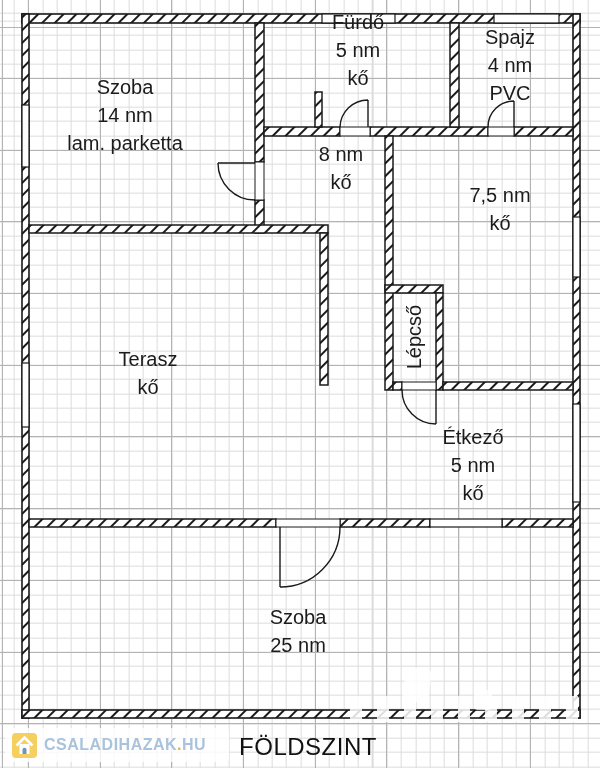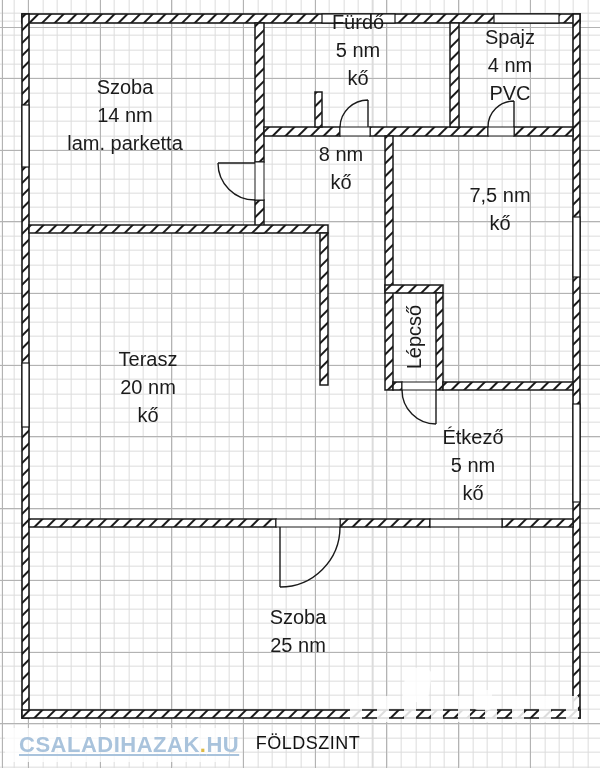--- a/index.html
+++ b/index.html
@@ -24,29 +24,29 @@
     position:absolute;transform:translateX(-50%);
     text-align:center;color:#1b1b1b;
     font-size:20px;line-height:28px;white-space:nowrap;
   }
   .room-label.vertical{
     transform:translate(-50%,-50%) rotate(-90deg);
     transform-origin:center;
   }
   .plan-title{
     position:absolute;transform:translateX(-50%);
-    color:#111;font-size:18px;letter-spacing:.5px;white-space:nowrap;
+    color:#111;font-size:24px;letter-spacing:.5px;white-space:nowrap;
   }
   .logo-strip{
     position:absolute;left:5px;top:728px;width:224px;height:34px;
     background:rgba(255,255,255,.78);border-radius:3px;
     display:flex;align-items:center;gap:7px;padding-left:7px;box-sizing:border-box;
   }
   .logo-text{
-    font-weight:bold;font-size:22px;letter-spacing:.5px;color:#a9c3dc;line-height:1;text-decoration:underline;
+    font-weight:bold;font-size:16px;letter-spacing:.5px;color:#a9c3dc;line-height:1;
   }
   .logo-text .dot{color:#ddba45;}
   .wm-dashes{
     position:absolute;left:335px;top:696px;width:244px;height:26px;
     background:repeating-linear-gradient(90deg,rgba(255,255,255,0) 0 15px,rgba(255,255,255,.85) 15px 27px);
     pointer-events:none;
   }
   .wm-blob1{
     position:absolute;left:404px;top:668px;width:26px;height:34px;
     background:rgba(255,255,255,.8);border-radius:5px;transform:rotate(8deg);
@@ -148,21 +148,20 @@
     <div>kő</div>
   </div>
 
   <div class="room-label" style="left:500px;top:181px">
     <div>7,5 nm</div>
     <div>kő</div>
   </div>
 
   <div class="room-label" style="left:148px;top:345px">
     <div>Terasz</div>
-    <div>20 nm</div>
     <div>kő</div>
   </div>
 
   <div class="room-label vertical" style="left:414px;top:337px">
     <div>Lépcső</div>
   </div>
 
   <div class="room-label" style="left:473px;top:423px">
     <div>Étkező</div>
     <div>5 nm</div>

